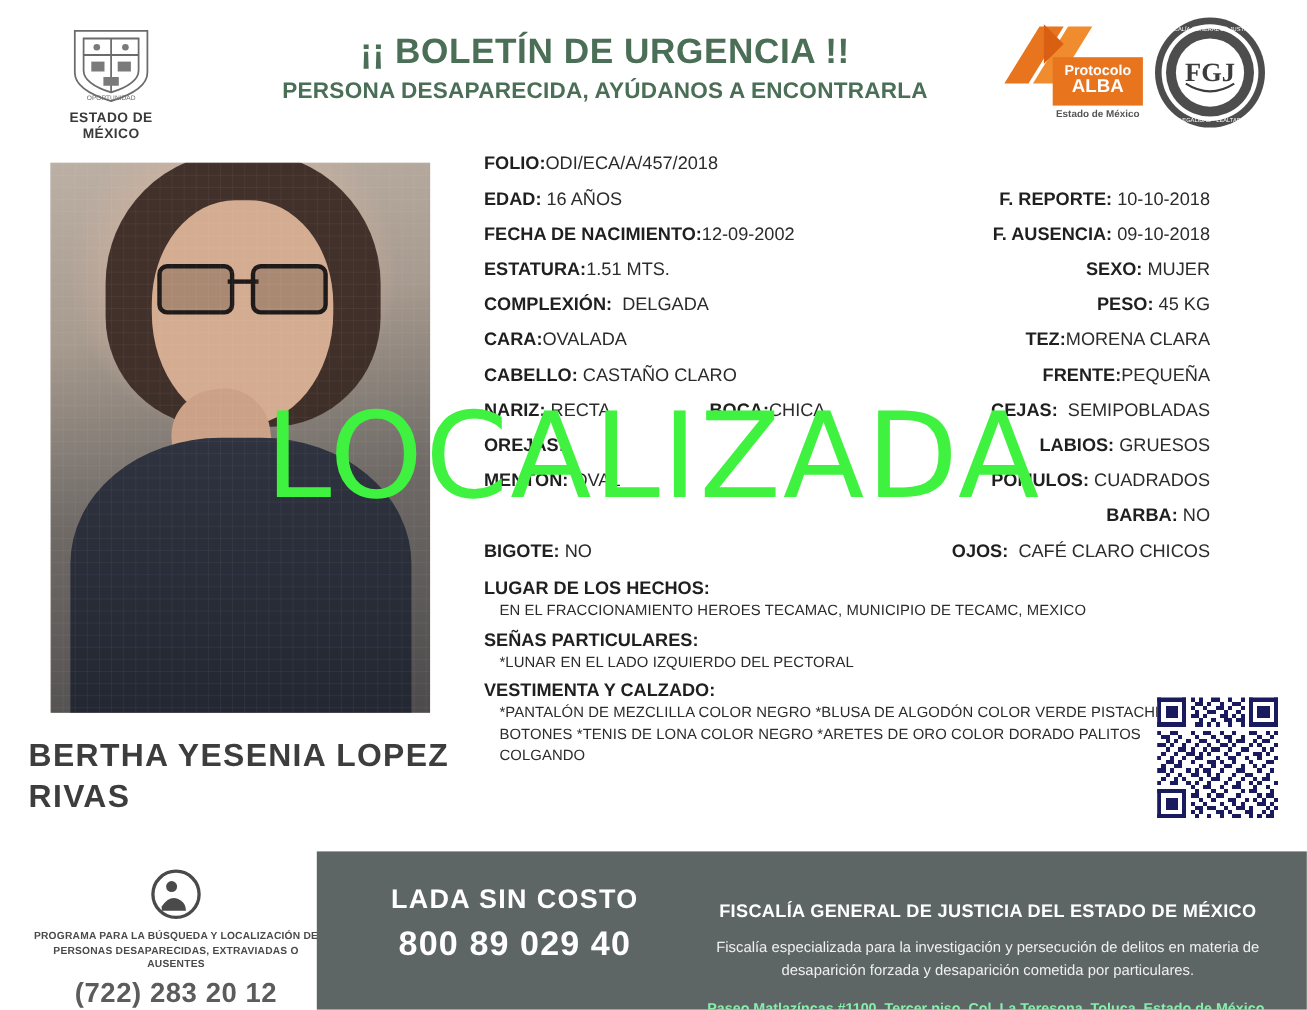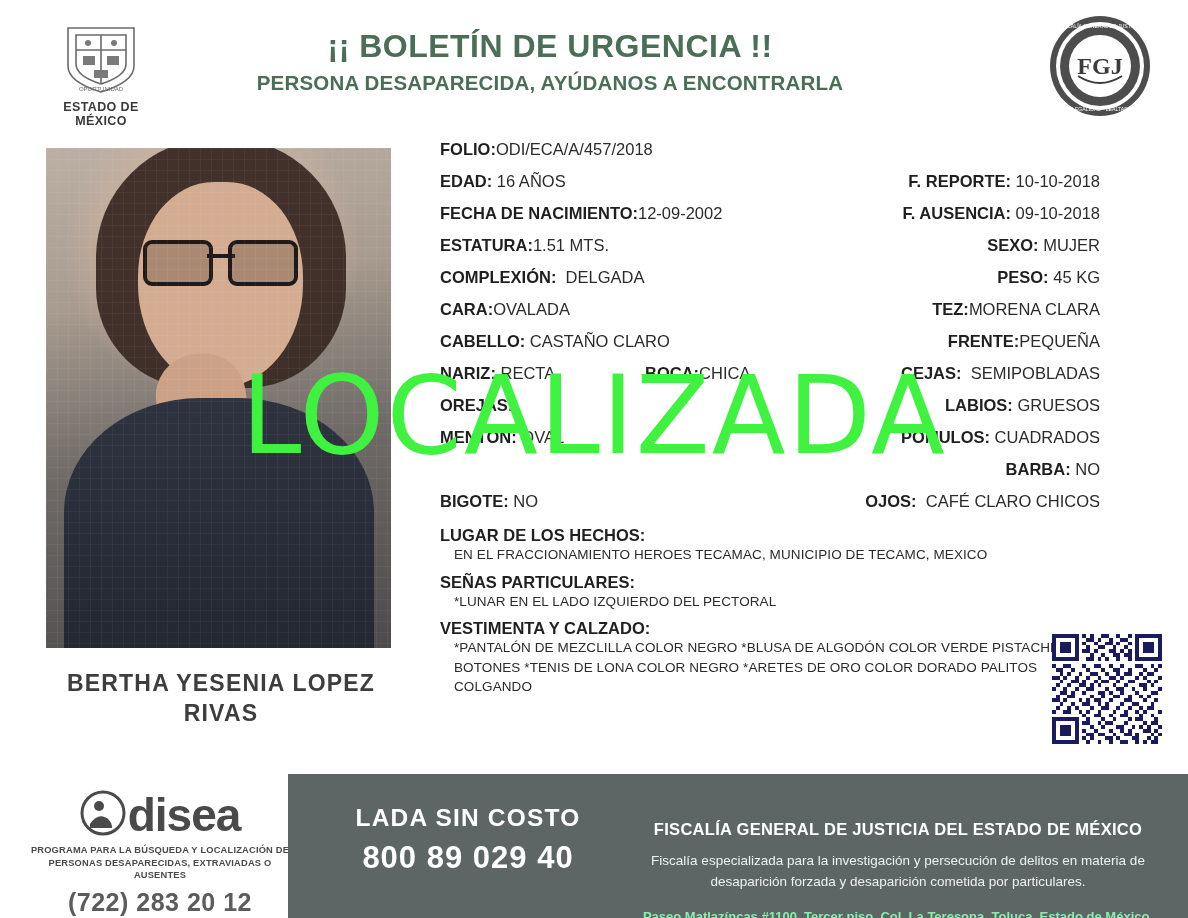--- a/index.html
+++ b/index.html
@@ -161,22 +161,22 @@
     background-image:
       linear-gradient(rgba(255,255,255,0.045) 1px, transparent 1px),
       linear-gradient(90deg, rgba(255,255,255,0.045) 1px, transparent 1px);
     background-size: 11px 11px;
   }
   .photo-name {
     position: absolute;
     left: 26px;
     top: 668px;
     width: 390px;
-    text-align: center;
-    font-size: 23px;
+    text-align: left;
+    font-size: 29px;
     font-weight: bold;
     color: #3d3d3d;
     letter-spacing: 1.2px;
     line-height: 1.32;
   }
 
   
   .fields {
     position: absolute;
     left: 440px;
@@ -373,20 +373,31 @@
         </svg>
       </div>
       <div class="edomex-label">ESTADO DE MÉXICO</div>
     </div>
 
     <div class="header-titles">
       <div class="title-main">¡¡ BOLETÍN DE URGENCIA !!</div>
       <div class="title-sub">PERSONA DESAPARECIDA, AYÚDANOS A ENCONTRARLA</div>
     </div>
 
+    <div class="alba-logo">
+      <svg viewBox="0 0 135 95" width="135" height="95">
+        <path d="M8 58 L40 6 L62 6 L30 58 Z" fill="#e8741e"></path>
+        <path d="M34 58 L66 6 L88 6 L56 58 Z" fill="#f08c2e"></path>
+        <path d="M44 4 L62 22 L44 40 Z" fill="#d95f12"></path>
+        <rect x="52" y="34" width="82" height="44" fill="#e8741e"></rect>
+        <text x="93" y="50" font-size="13" font-weight="bold" fill="#ffffff" text-anchor="middle" font-family="Liberation Sans">Protocolo</text>
+        <text x="93" y="66" font-size="17" font-weight="bold" fill="#ffffff" text-anchor="middle" font-family="Liberation Sans">ALBA</text>
+        <text x="93" y="88" font-size="9" font-weight="bold" fill="#555555" text-anchor="middle" font-family="Liberation Sans">Estado de México</text>
+      </svg>
+    </div>
 
     <div class="fgj-logo">
       <svg viewBox="0 0 104 104" width="104" height="104">
         <circle cx="52" cy="52" r="50" fill="#4d4d4d"></circle>
         <circle cx="52" cy="52" r="44" fill="#ffffff"></circle>
         <circle cx="52" cy="52" r="40" fill="#4d4d4d"></circle>
         <circle cx="52" cy="52" r="31" fill="#ffffff"></circle>
         <text x="52" y="60" font-size="24" font-weight="bold" fill="#3c3c3c" text-anchor="middle" font-family="Liberation Serif">FGJ</text>
         <path d="M30 62 q22 14 44 0" stroke="#3c3c3c" stroke-width="2" fill="none"></path>
         <text x="52" y="14" font-size="5.2" fill="#ffffff" text-anchor="middle" font-family="Liberation Sans">FISCALÍA GENERAL DE JUSTICIA</text>
@@ -781,21 +792,20 @@
 
   <div class="footer-disea">
     <div class="disea-row">
       <span>
         <svg viewBox="0 0 46 46" width="46" height="46">
           <circle cx="23" cy="23" r="21" fill="none" stroke="#4a4a4a" stroke-width="3"></circle>
           <circle cx="19" cy="16" r="5" fill="#4a4a4a"></circle>
           <path d="M10 34 q9 -13 19 -4 q3 3 3 8 h-22 z" fill="#4a4a4a"></path>
         </svg>
       </span>
-      <span class="disea-word">disea</span>
     </div>
     <div class="disea-sub">PROGRAMA PARA LA BÚSQUEDA Y LOCALIZACIÓN DE PERSONAS DESAPARECIDAS, EXTRAVIADAS O AUSENTES</div>
     <div class="disea-phone">(722) 283 20 12</div>
   </div>
 
   <div class="footer-bar">
     <div class="lada">
       <div class="lada-title">LADA SIN COSTO</div>
       <div class="lada-number">800 89 029 40</div>
     </div>

